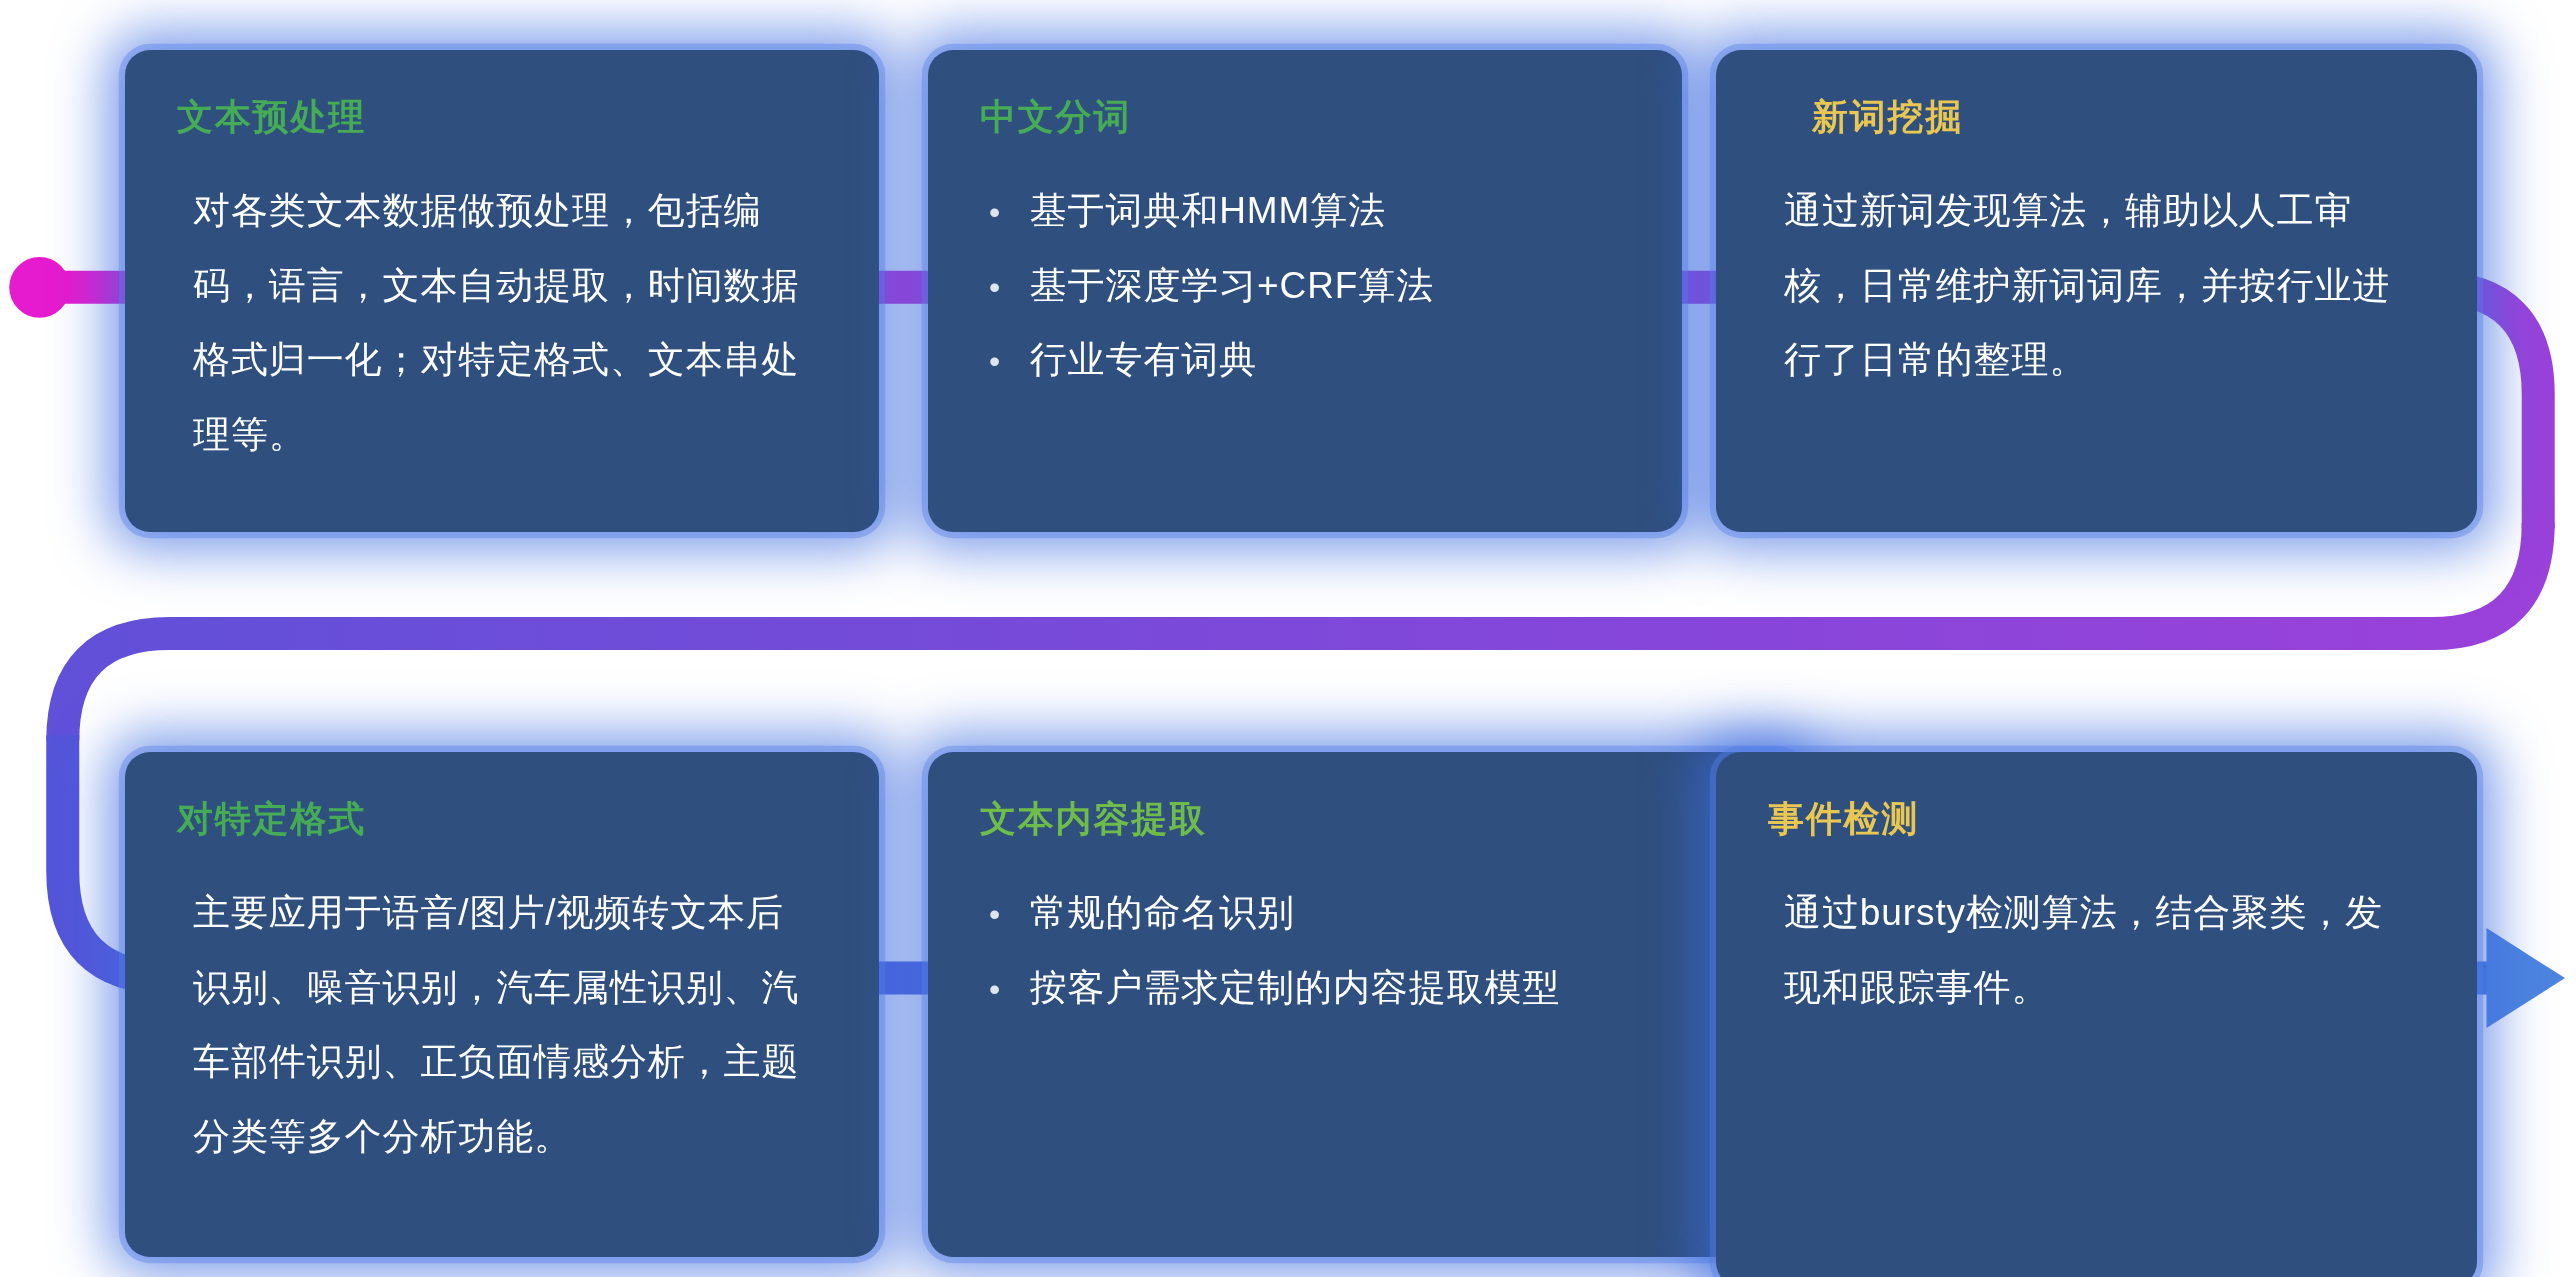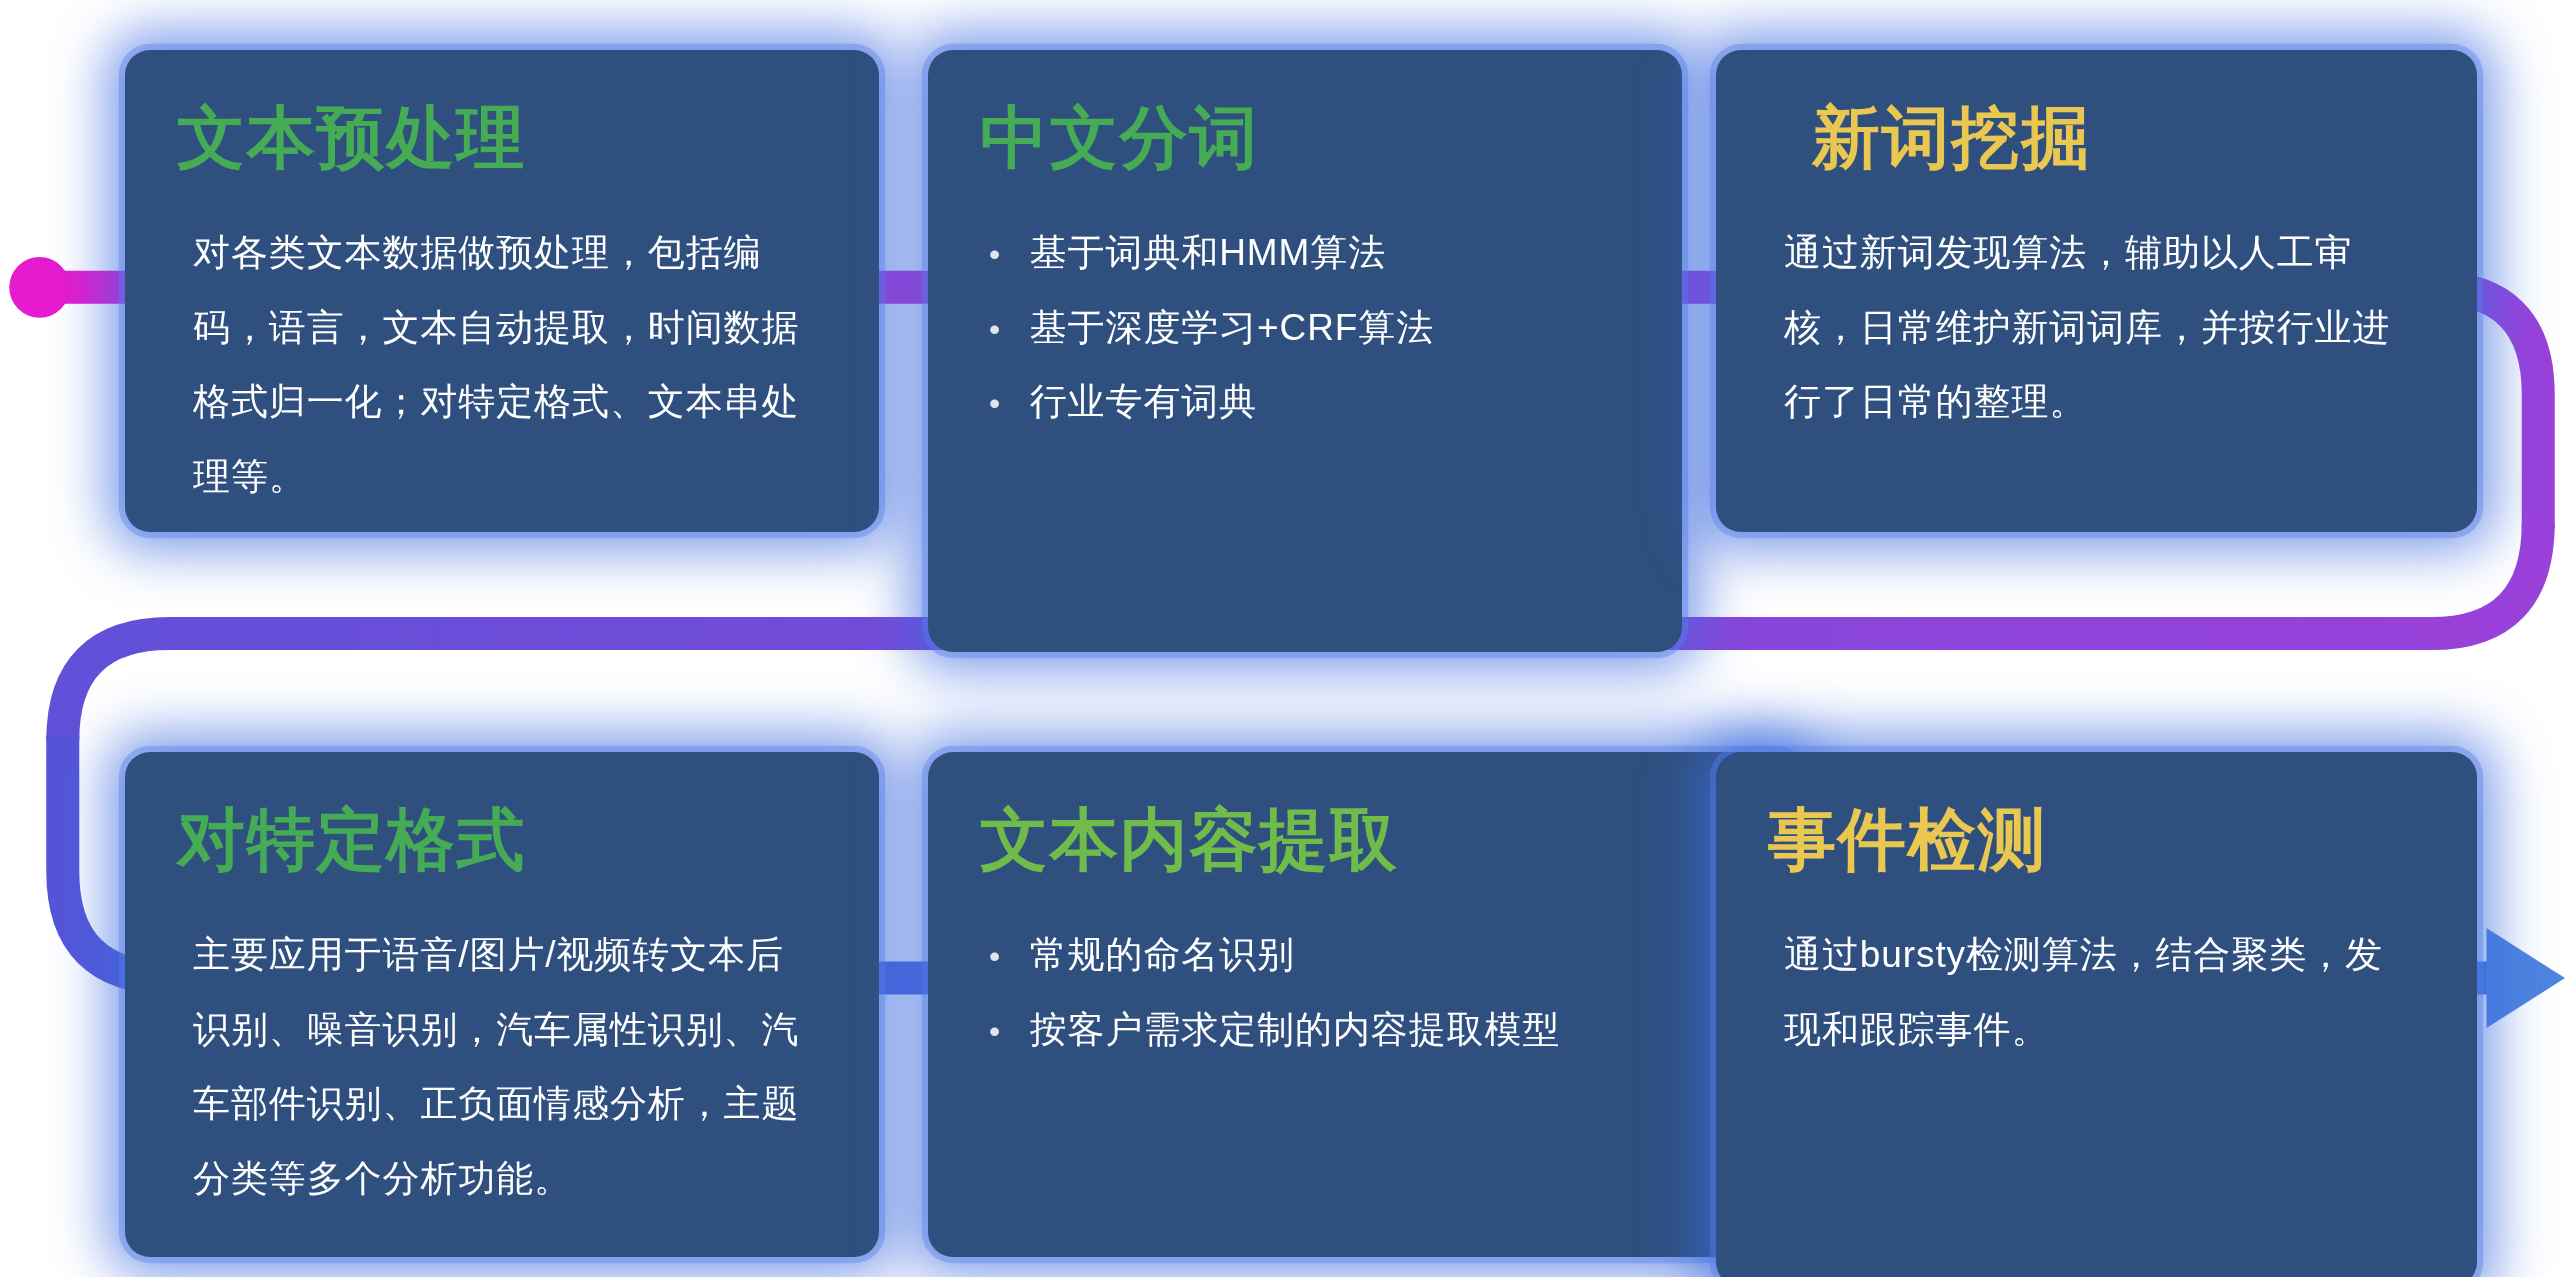--- a/index.html
+++ b/index.html
@@ -28,21 +28,21 @@
     box-sizing: border-box;
     background: #2F4F7E;
     border-radius: 25px;
     padding: 43px 52px 36px 52px;
     box-shadow:
       0 0 0 6.2px rgba(86, 128, 232, 0.40),
       0 0 52px 19.6px rgba(62, 108, 223, 0.65);
   }
   .card h2 {
     margin: 0 0 32px 0;
-    font-size: 68px;
+    font-size: 36px;
     font-weight: 700;
     letter-spacing: 1.8px;
   }
   .card p {
     margin: 16px;
     color: #FFFFFF;
     font-size: 37px;
     line-height: 2.02;
     letter-spacing: 0.9px;
   }
@@ -61,21 +61,21 @@
   }
   .card li::before {
     content: "•";
     color: rgba(255,255,255,0.85);
     font-size: 32px;
     margin-right: 28.6px;
     flex: 0 0 auto;
   }
   
   .c1 { left: 125px;  top: 50px;  width: 754px; height: 482px; }
-  .c2 { left: 928px; top: 50px;  width: 754px; height: 602px; }
+  .c2 { left: 928px; top: 50px;  width: 754px; height: 482px; }
   .c3 { left: 1716px; top: 50px;  width: 761px; height: 482px; }
   .c4 { left: 125px;  top: 752px; width: 754px; height: 505px; }
   .c5 { left: 928px; top: 752px; width: 874px; height: 505px; }
   .c6 { left: 1716px; top: 752px; width: 761px; height: 535px; }
 </style>
 </head>
 <body>
 
 <div class="stage">
 

